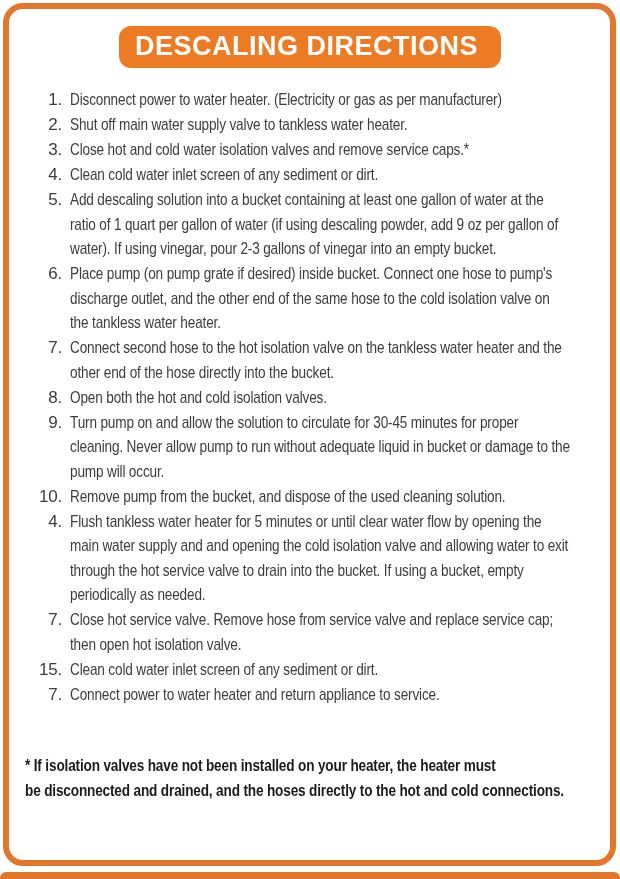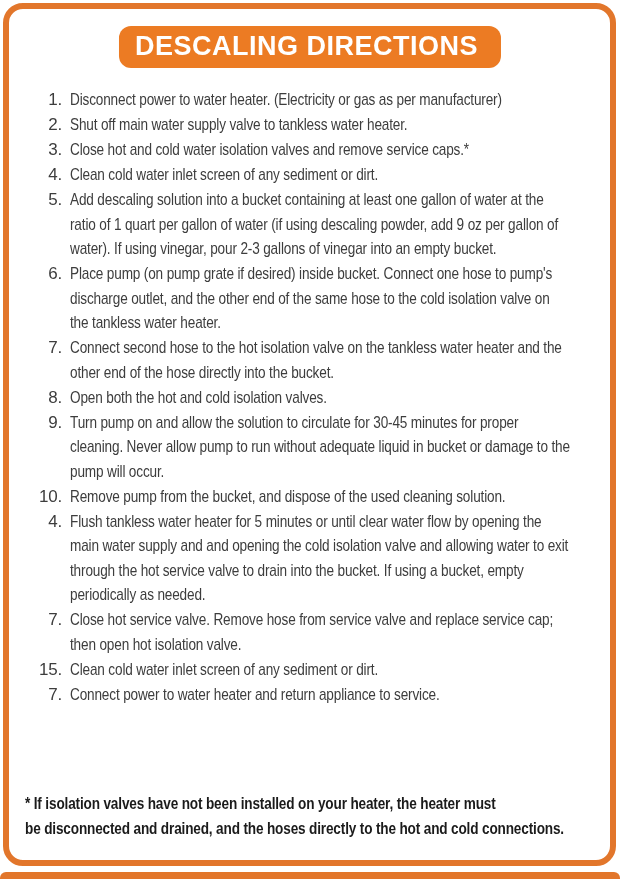--- a/index.html
+++ b/index.html
@@ -53,21 +53,21 @@
     text-align:right;
     display:inline-block;
   }
   .steps-list .txt{
     display:inline-block;
     width:125%;
     transform:scaleX(0.8);
     transform-origin:0 0;
   }
   .footnote{
-    position:absolute;top:791px;left:25px;width:585px;
+    position:absolute;top:753px;left:25px;width:585px;
     color:var(--footnote-text);
     font-weight:bold;
     font-size:17px;
     line-height:25px;
     letter-spacing:-0.2px;
   }
   .footnote .fline{
     display:inline-block;
     white-space:nowrap;
     transform:scaleX(0.8);

